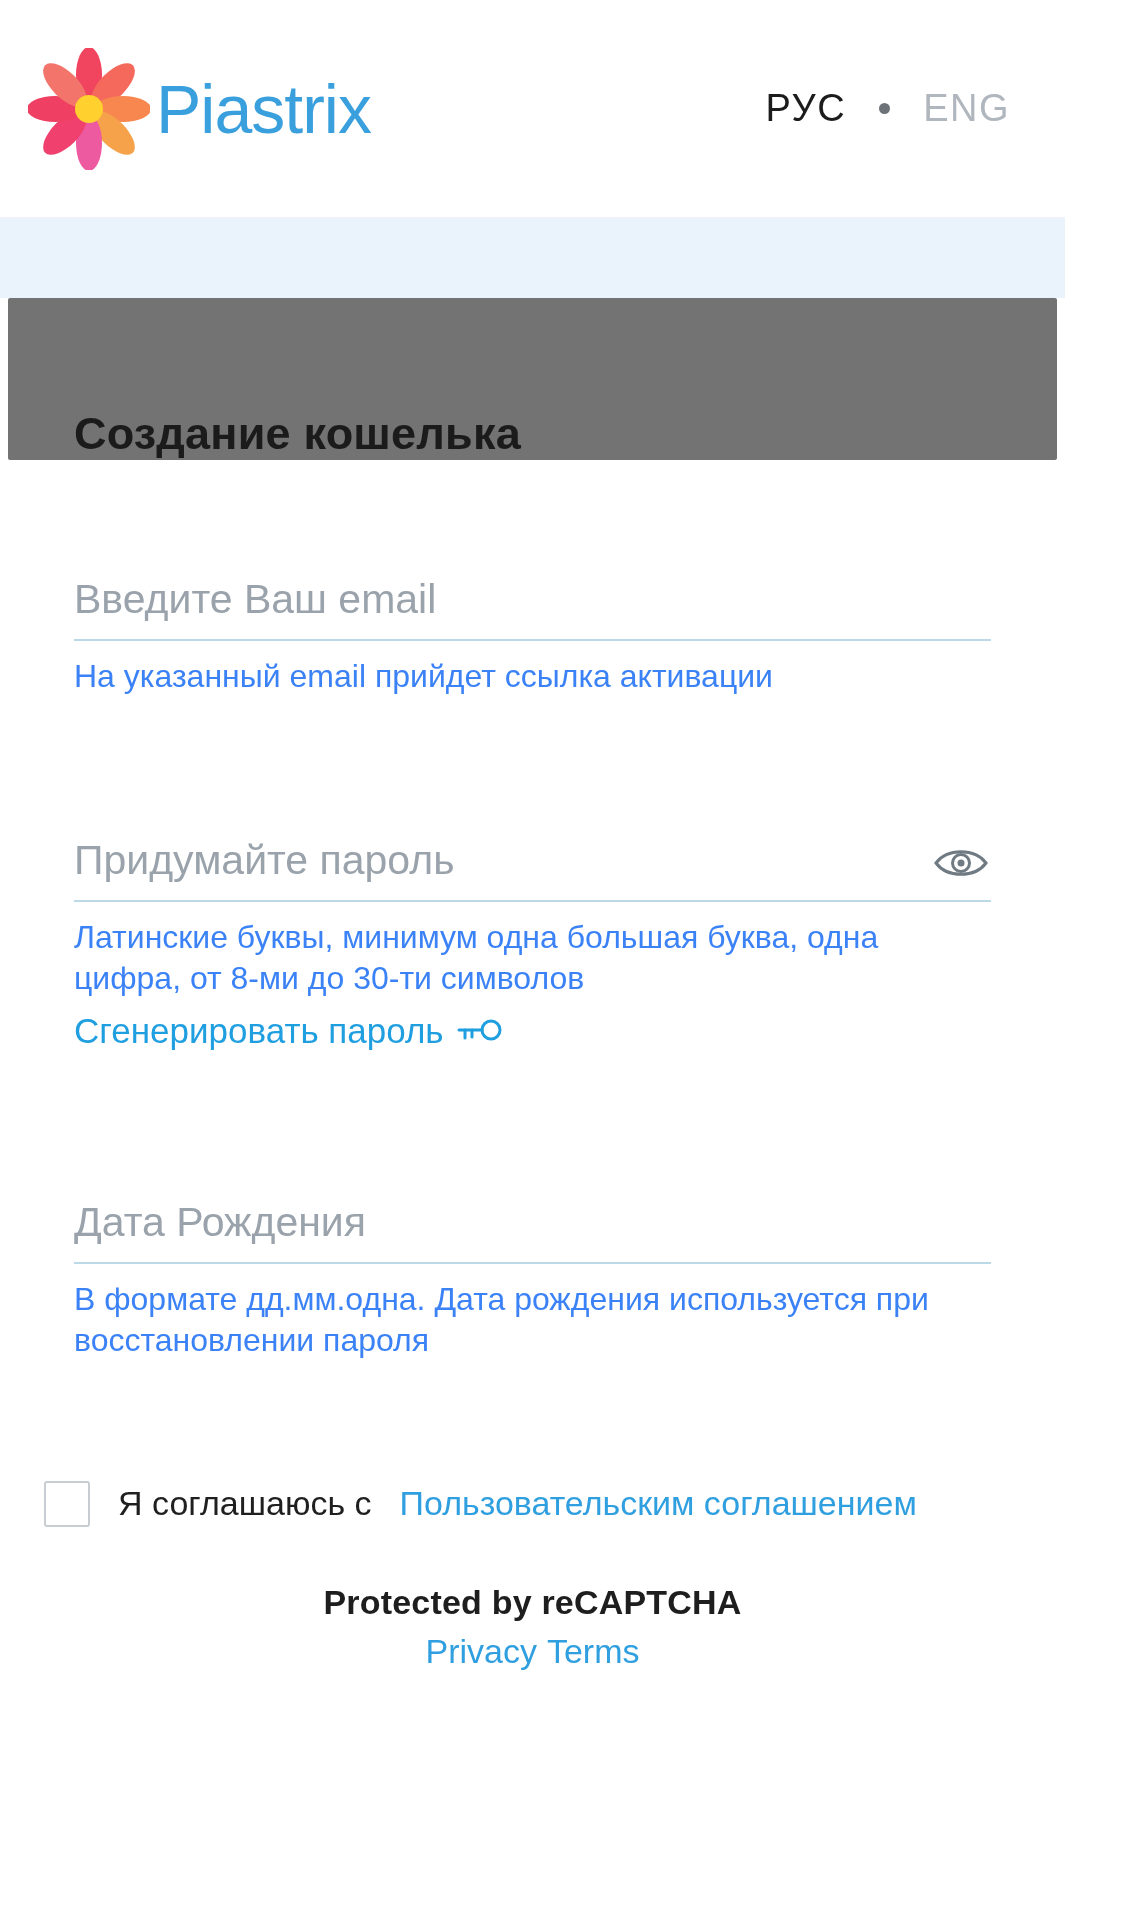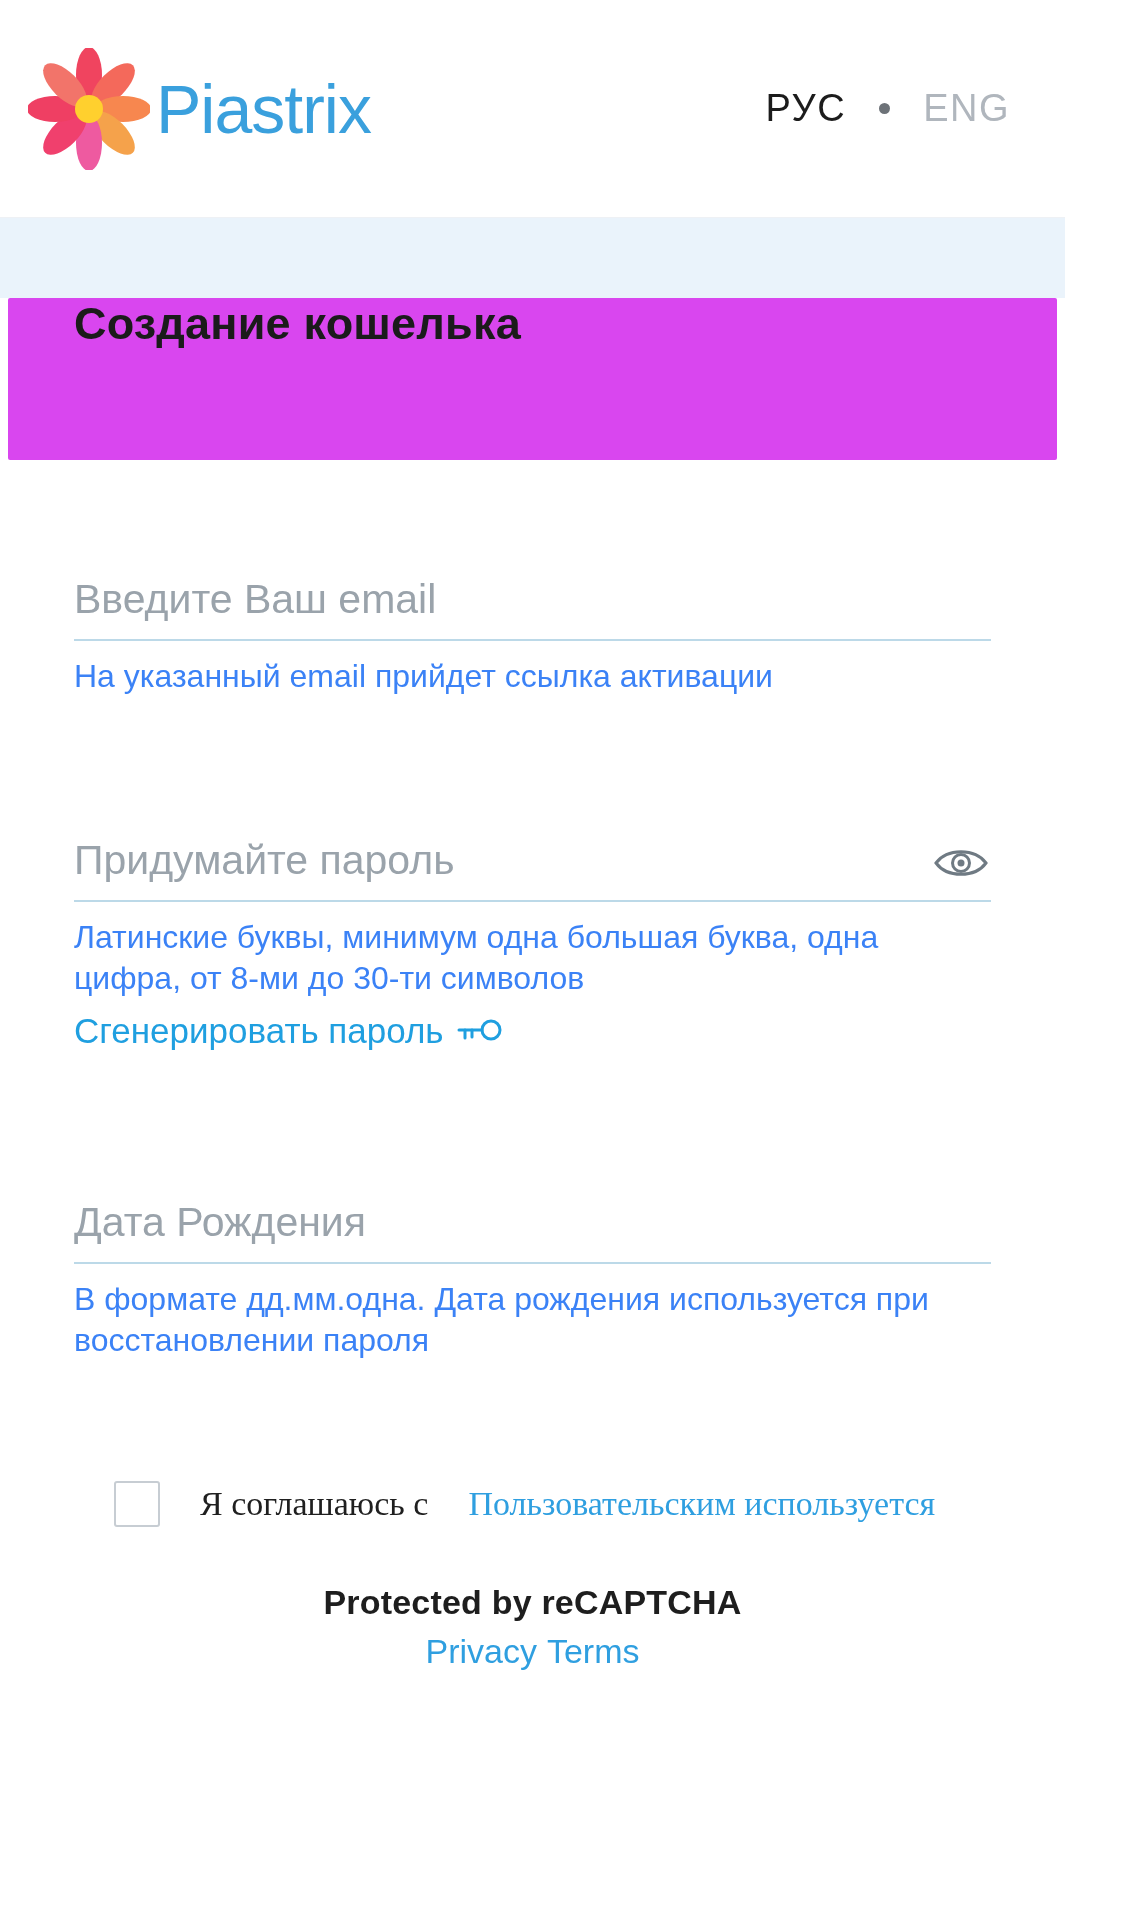--- a/index.html
+++ b/index.html
@@ -68,25 +68,25 @@
     display: inline-block;
   }
 
   
   .strip {
     height: 80px;
     background: #eaf3fb;
     position: relative;
   }
   .card-head {
-    background: #d946ef;
+    background: #737373;
     margin: 0 8px;
     height: 162px;
     display: flex;
-    align-items: flex-start;
+    align-items: flex-end;
     padding-left: 66px;
     border-radius: 2px;
   }
   .card-title {
     font-size: 45px;
     font-weight: bold;
     color: #1b1b1b;
     letter-spacing: 0.2px;
   }
 
@@ -144,23 +144,22 @@
 
   .sp-1 { height: 116px; }
   .sp-2 { height: 140px; }
   .sp-3 { height: 148px; }
   .sp-4 { height: 120px; }
 
   
   .agree-row {
     display: flex;
     align-items: center;
-    gap: 40px;
-    padding: 0 114px;
-    font-family: Liberation Serif, serif;
+    gap: 28px;
+    padding: 0 44px;
   }
   .checkbox {
     width: 46px;
     height: 46px;
     border: 2px solid #c7cdd3;
     border-radius: 3px;
     background: #fff;
     flex: 0 0 auto;
     cursor: pointer;
   }
@@ -281,21 +280,21 @@
       <div class="field-underline"></div>
       <div class="field-hint">В формате дд.мм.одна. Дата рождения используется при восстановлении пароля</div>
     </div>
   </div>
 
   <div class="sp-4"></div>
 
   <div class="agree-row">
     <span class="checkbox"></span>
     <span class="agree-text">Я соглашаюсь с</span>
-    <a class="agree-link">Пользовательским используется</a>
+    <a class="agree-link">Пользовательским соглашением</a>
   </div>
 
   <div class="recaptcha">
     <div class="recaptcha-title">Protected by reCAPTCHA</div>
     <div class="recaptcha-links">
       <a>Privacy</a><span class="sep"></span><a>Terms</a>
     </div>
   </div>
 
 </div>

